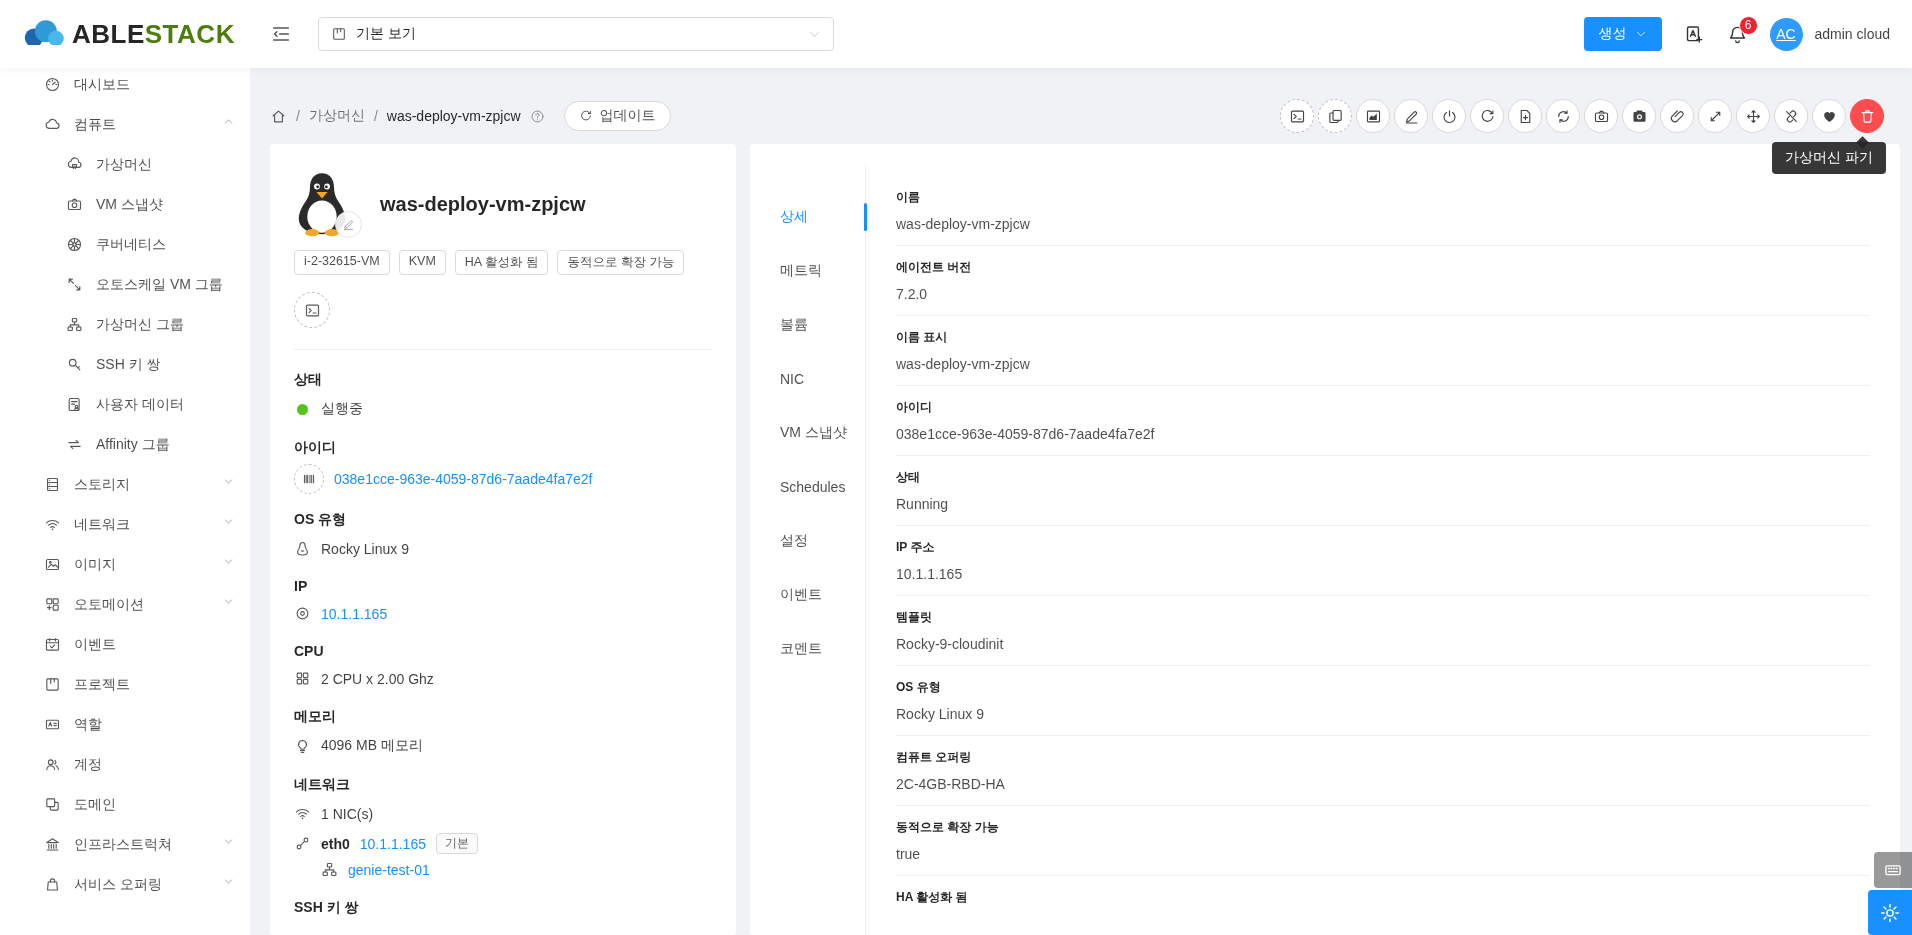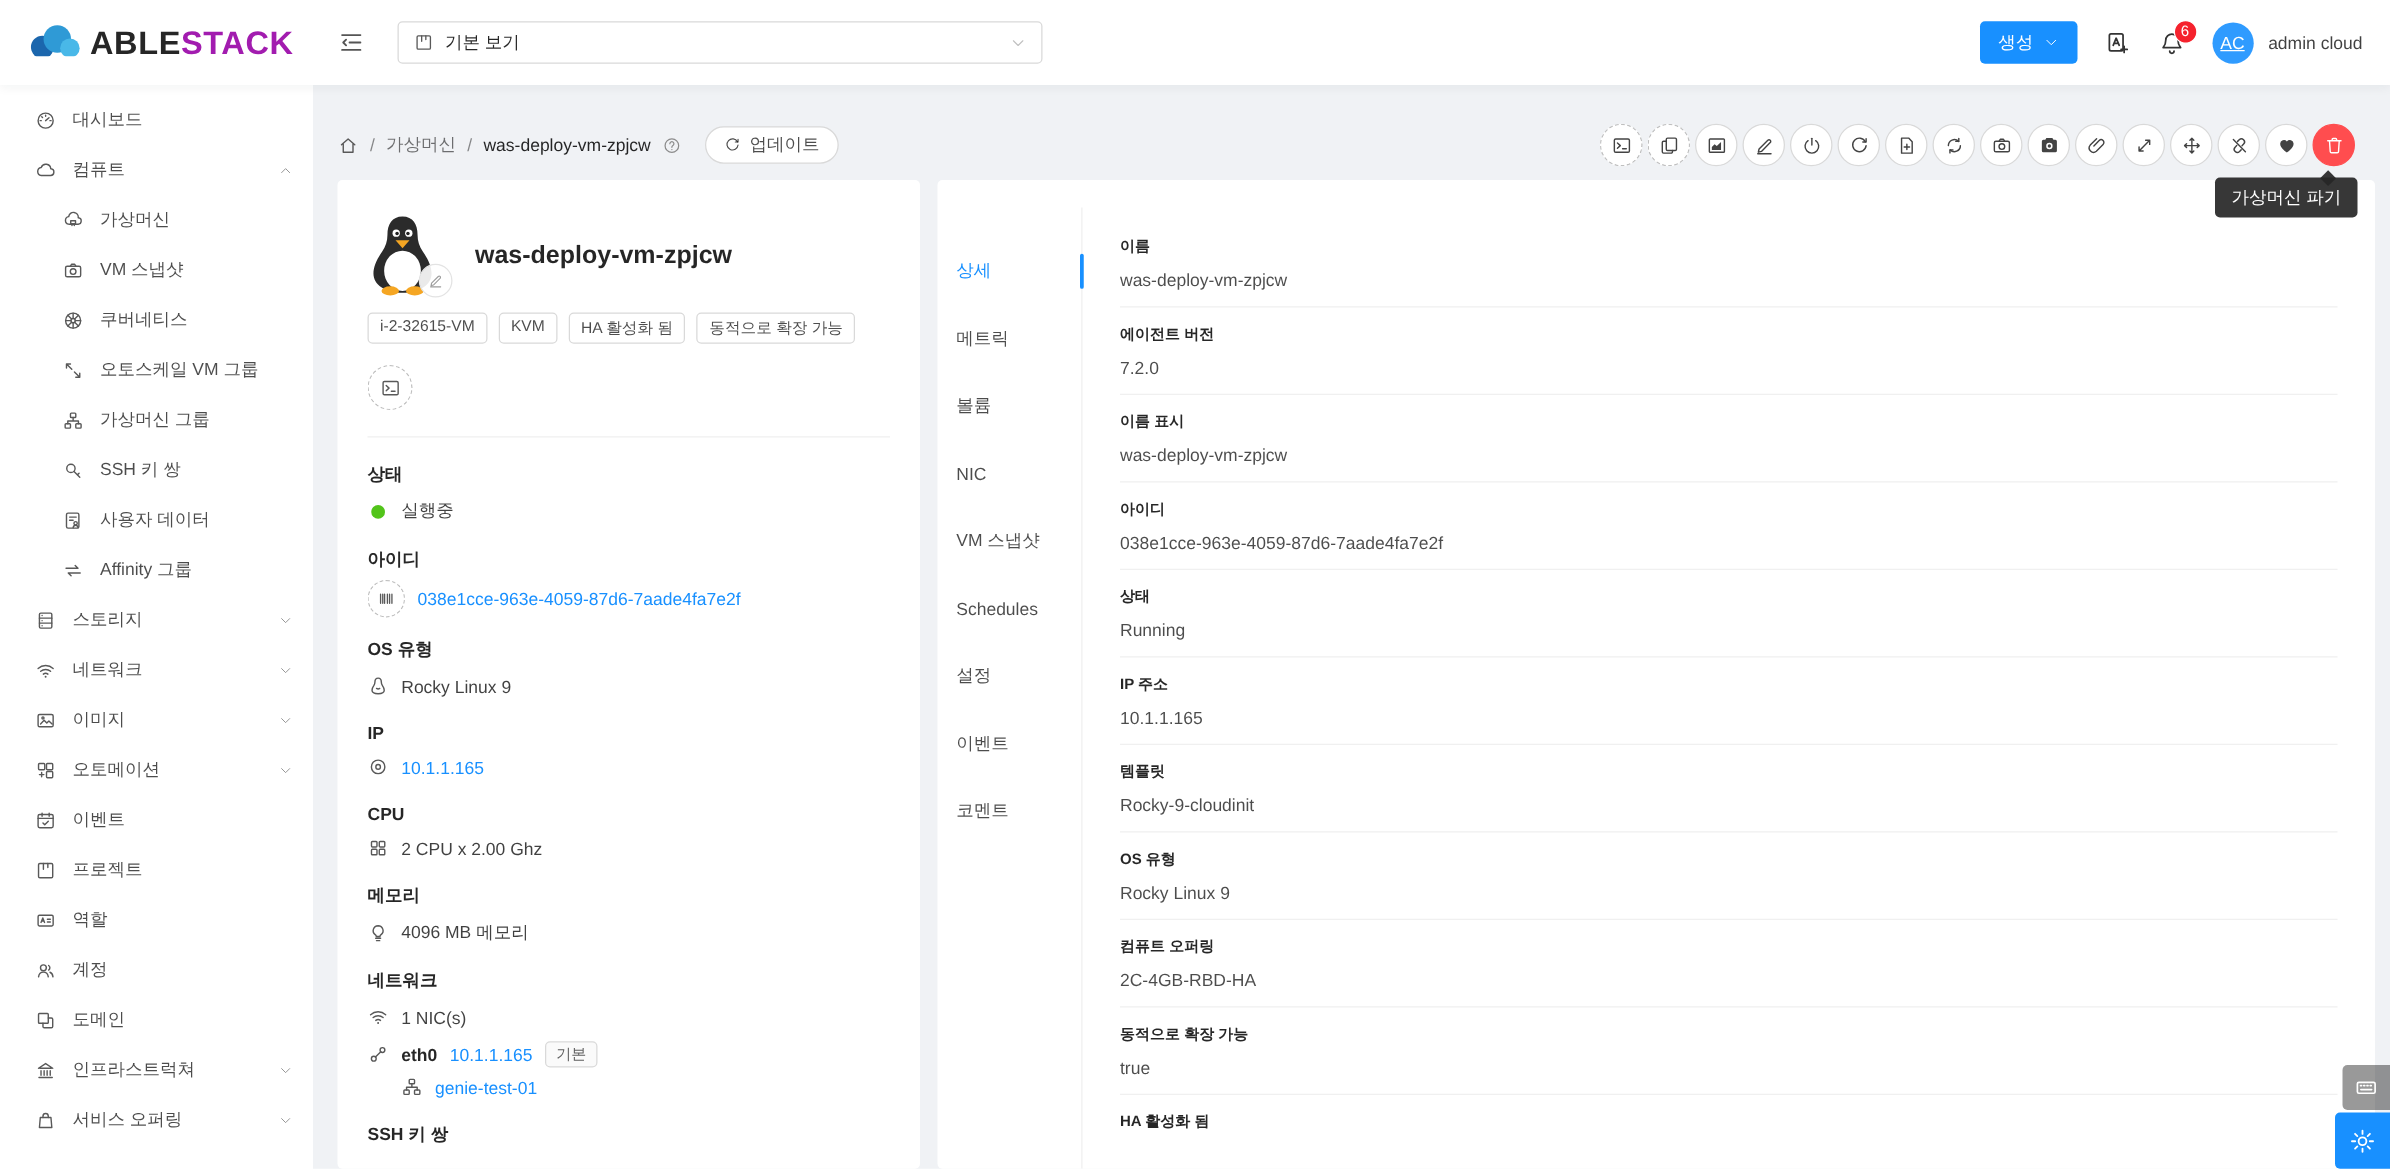--- a/index.html
+++ b/index.html
@@ -6,37 +6,37 @@
   html,body { width:1912px; height:935px; overflow:hidden; }
   body { font-family:"Liberation Sans","DejaVu Sans",sans-serif; background:#f0f2f5; color:rgba(0,0,0,.85); font-size:14px; }
   svg { display:block; }
   [data-icon] svg { width:100%; height:100%; }
 
   
   .header { position:fixed; top:0; left:0; right:0; height:68px; background:#fff; display:flex; align-items:center; z-index:20; box-shadow:0 2px 8px rgba(29,35,41,.05);justify-content:flex-end; }
   .logo { width:250px; display:flex; align-items:center; padding-left:22px; cursor:pointer; }
   .logo-cloud { width:44px; height:32px; margin-right:6px; }
   .logo-able { font-size:26px; font-weight:bold; letter-spacing:.5px; color:#262626; }
-  .logo-stack { font-size:26px; font-weight:bold; letter-spacing:.5px; color:#a21caf; }
+  .logo-stack { font-size:26px; font-weight:bold; letter-spacing:.5px; color:#4d7c0f; }
   .collapse { width:22px; height:22px; color:#555; margin:0 26px 0 20px; cursor:pointer; }
   .view-select { width:516px; height:34px; border:1px solid #d9d9d9; border-radius:4px; background:#fff; display:flex; align-items:center; padding:0 12px; color:rgba(0,0,0,.85); cursor:pointer; }
   .vs-icon { width:16px; height:16px; color:#595959; margin-right:9px; }
   .vs-text { flex:1; }
   .vs-chev { width:13px; height:13px; color:#bfbfbf; }
   .header-right { margin-left:auto; display:flex; align-items:center; gap:22px; padding-right:22px;padding-left:32px; }
   .create-btn { background:#1890ff; color:#fff; border:none; border-radius:4px; height:34px; padding:0 15px; font-size:14px; display:flex; align-items:center; gap:8px; cursor:pointer; font-family:inherit; }
   .cb-chev { width:12px; height:12px; color:#fff; }
   .h-icon { width:21px; height:21px; color:#333; cursor:pointer; position:relative; }
   .badge { position:absolute; top:-8px; right:-10px; min-width:19px; height:19px; border-radius:10px; background:#f5222d; color:#fff; font-size:12px; display:flex; align-items:center; justify-content:center; border:1px solid #fff; padding:0 4px; }
   .avatar { width:33px; height:33px; border-radius:50%; background:#2f9bff; color:#fff; font-size:14px; display:flex; align-items:center; justify-content:center; cursor:pointer;text-decoration:underline; }
   .uname { font-size:14px; color:rgba(0,0,0,.75); margin-left:-10px; }
 
   
   .sidebar { position:fixed; top:68px; left:0; bottom:0; width:250px; background:#fff; z-index:10; padding-top:8px; }
-  .nav-item { height:40px; display:flex; align-items:center; padding:0 16px 0 28px; color:rgba(0,0,0,.70); cursor:pointer; }
+  .nav-item { height:40px; display:flex; padding:0 16px 0 28px; color:rgba(0,0,0,.70); cursor:pointer;margin-left:16px; }
   .nav-item.sub { padding-left:50px; }
   .nav-icon { width:17px; height:17px; color:#595959; flex:none; }
   .nav-label { margin-left:13px; font-size:14px; white-space:nowrap; }
   .nav-chev { width:11px; height:11px; color:#8c8c8c; margin-left:auto; }
 
   
   .main { position:absolute; left:250px; top:68px; right:0; bottom:0; padding:0 12px 0 20px; }
   .crumb-row { height:40px; margin-top:28px; display:flex; align-items:center; position:relative; }
   .breadcrumb { display:flex; align-items:center; gap:9px; }
   .bc-home { width:17px; height:17px; color:#595959; cursor:pointer; }
@@ -77,21 +77,21 @@
   .spec-ico { width:17px; height:17px; color:#595959; flex:none; }
   .spec-ico.ring { width:30px; height:30px; border:1px dashed #bfbfbf; border-radius:50%; padding:6px; margin:-4px 0; }
   .dot { width:11px; height:11px; border-radius:50%; background:#52c41a; flex:none; margin:0 3px; }
   .lnk { color:#1890ff; cursor:pointer; }
   .spec-bold { font-weight:bold; color:rgba(0,0,0,.85); }
   .mini-tag { border:1px solid #d9d9d9; border-radius:4px; background:#fafafa; font-size:12px; padding:1px 8px; color:rgba(0,0,0,.65); }
 
   
   .detail-card { flex:1; display:flex; padding-top:22px; }
   .tabs { width:116px; flex:none; border-right:1px solid #f0f0f0; padding-top:24px; }
-  .tab { height:54px; display:flex; align-items:center; padding-left:15px; font-size:14px; color:rgba(0,0,0,.70); cursor:pointer; position:relative; white-space:nowrap; }
+  .tab { height:54px; display:flex; align-items:center; padding-left:30px; font-size:14px; color:rgba(0,0,0,.70); cursor:pointer; position:relative; white-space:nowrap; }
   .tab.active { color:#1890ff; }
   .tab.active::after { content:""; position:absolute; right:-2px; top:13px; width:3.5px; height:28px; background:#1890ff; border-radius:2px; }
   .fields { flex:1; padding:10px 30px 0 30px; overflow:hidden; }
   .field { padding:13px 0; border-bottom:1px solid #f0f0f0; }
   .f-label { font-weight:bold; font-size:12px; color:rgba(0,0,0,.85); }
   .f-value { margin-top:10px; font-size:14px; color:rgba(0,0,0,.70); }
   .field:last-child { border-bottom:none; }
 
   
   .float-btn { position:fixed; right:0; display:flex; align-items:center; justify-content:center; color:#fff; cursor:pointer; z-index:40; border-radius:4px 0 0 4px; }

